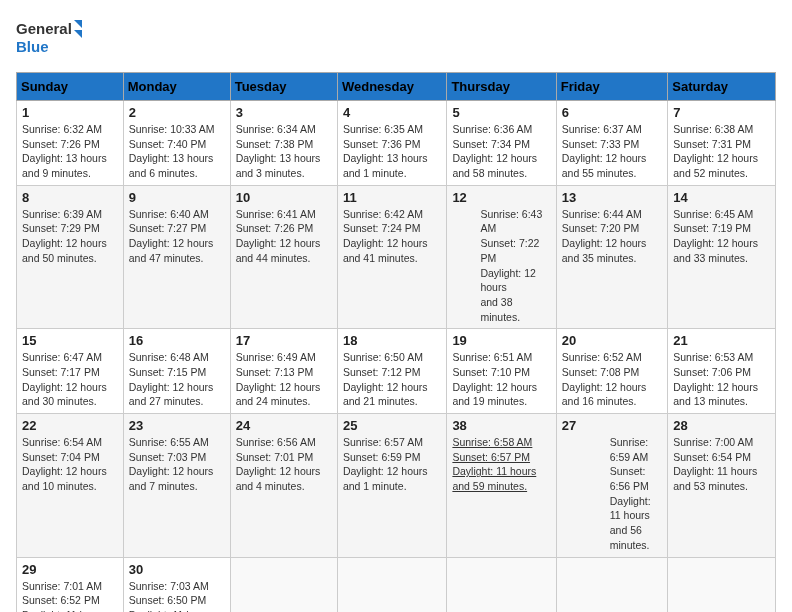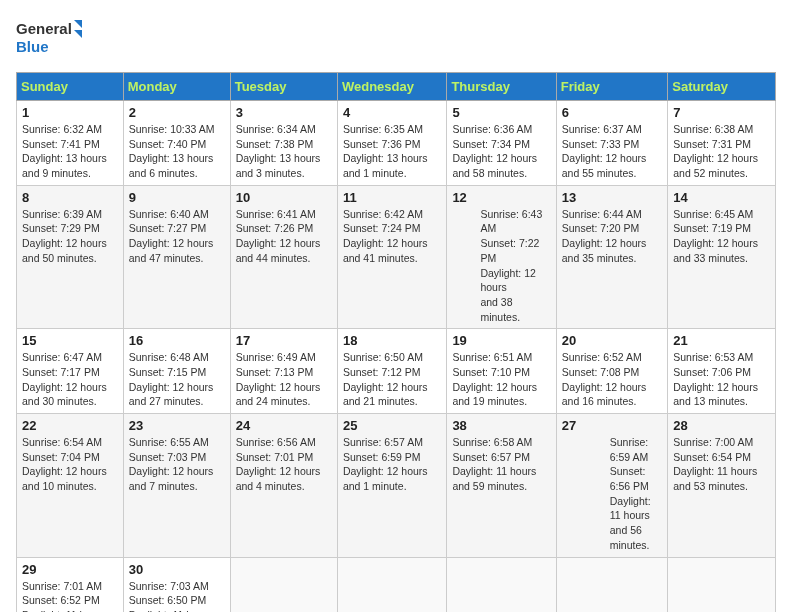--- a/index.html
+++ b/index.html
@@ -32,21 +32,21 @@
       font-size: 15px;
       color: #555;
     }
     table {
       width: 100%;
       border-collapse: collapse;
       font-size: 11px;
     }
     thead tr th {
       background-color: #2176C7;
-      color: #bef264;
+      color: #000000;
       padding: 6px 4px;
       text-align: left;
       font-size: 13px;
       font-weight: bold;
       border: 1px solid #aaa;
     }
     tbody tr td {
       border: 1px solid #ccc;
       vertical-align: top;
       padding: 4px 5px;
@@ -101,21 +101,21 @@
         <th>Thursday</th>
         <th>Friday</th>
         <th>Saturday</th>
       </tr>
   </thead>
   <tbody id="calendar-body">
   <tr>
         <td>
           <span class="day-num">1</span>
           <div class="day-detail" style="white-space: pre-line;">Sunrise: 6:32 AM
-Sunset: 7:41 PM
+Sunset: 7:26 PM
 Daylight: 13 hours
 and 9 minutes.</div>
         </td>
         <td>
           <span class="day-num">2</span>
           <div class="day-detail" style="white-space: pre-line;">Sunrise: 10:33 AM
 Sunset: 7:40 PM
 Daylight: 13 hours
 and 6 minutes.</div>
         </td>
@@ -281,21 +281,21 @@
         </td>
         <td>
           <span class="day-num">25</span>
           <div class="day-detail" style="white-space: pre-line;">Sunrise: 6:57 AM
 Sunset: 6:59 PM
 Daylight: 12 hours
 and 1 minute.</div>
         </td>
         <td>
           <span class="day-num">38</span>
-          <div class="day-detail" style="white-space: pre-line;">Sunrise: 6:58 AM
+          <div class="day-detail" style="white-space: pre-line; text-decoration: underline;">Sunrise: 6:58 AM
 Sunset: 6:57 PM
 Daylight: 11 hours
 and 59 minutes.</div>
         </td>
         <td>
           <span class="day-num">27</span>
           <div class="day-detail" style="white-space: pre-line; margin-left: 48px;">Sunrise: 6:59 AM
 Sunset: 6:56 PM
 Daylight: 11 hours
 and 56 minutes.</div>

